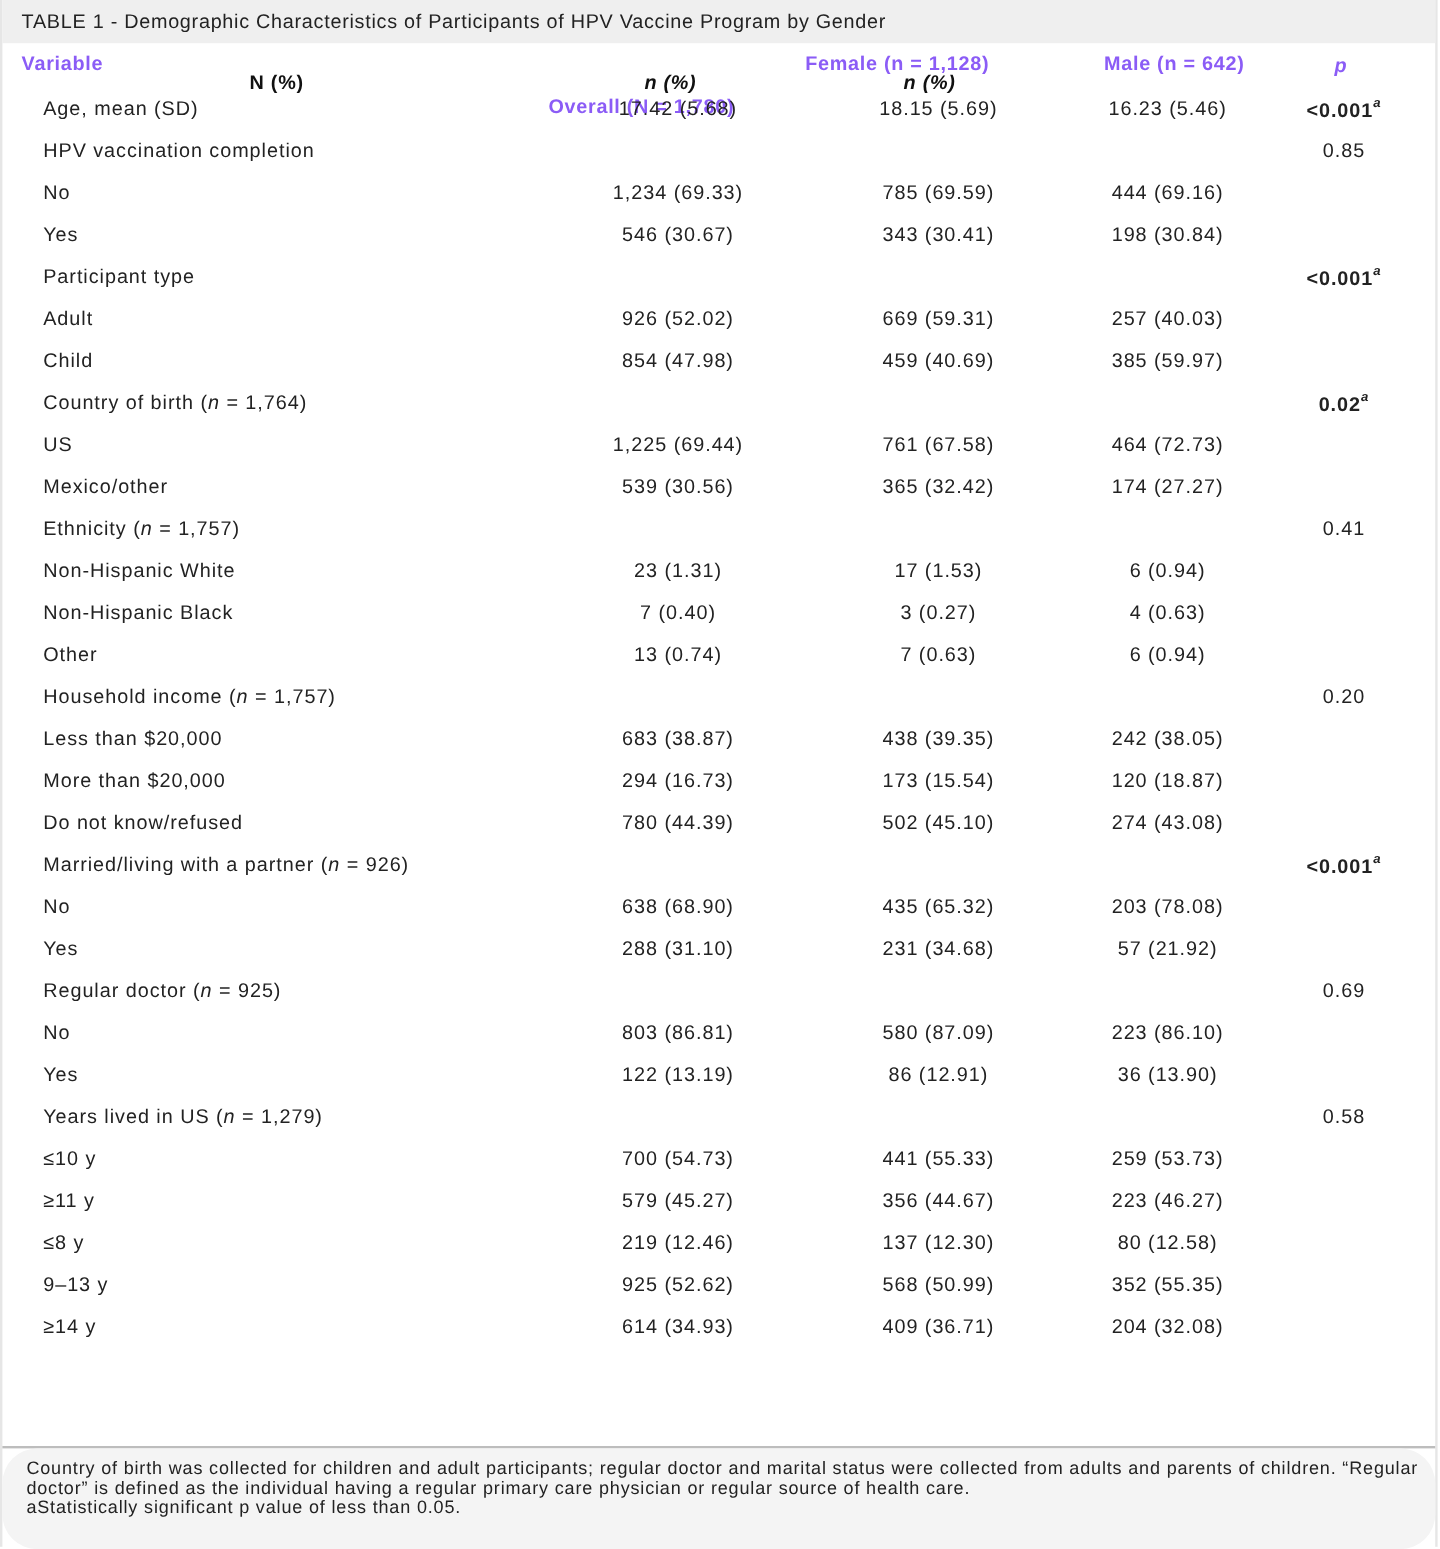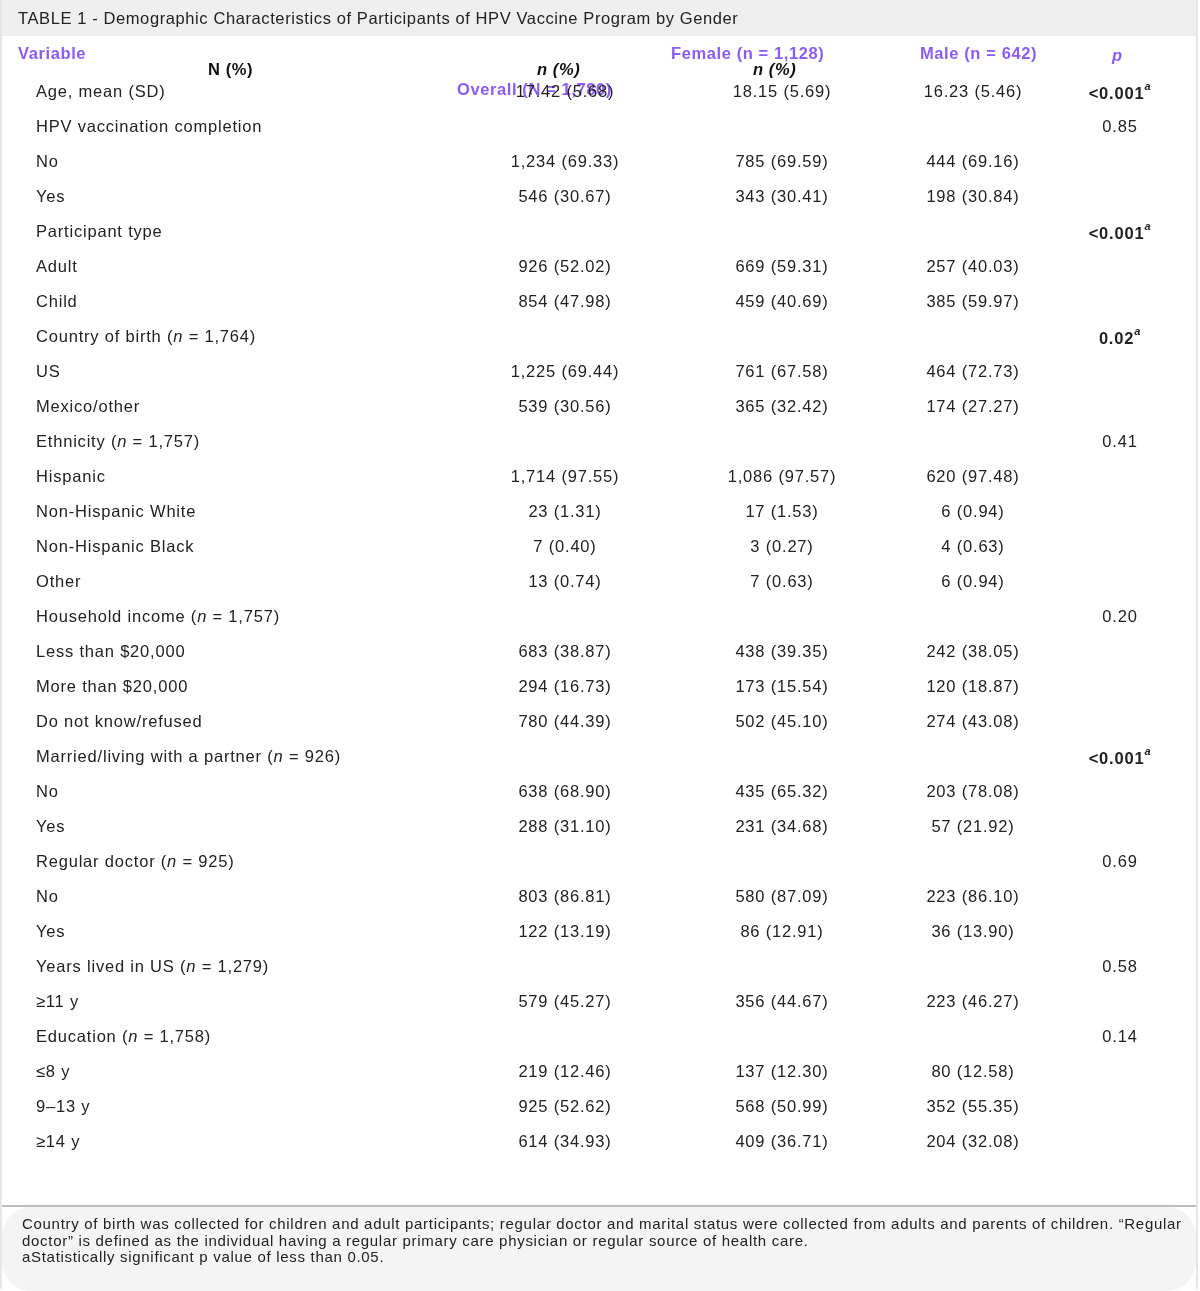--- a/index.html
+++ b/index.html
@@ -123,27 +123,20 @@
       <span class="p"><span class=""></span></span>
     </div>
     <div class="row">
       <span class="label">Ethnicity (<span class="it">n</span> = 1,757)</span>
       <span class="c c1"></span>
       <span class="c c2"></span>
       <span class="c c3"></span>
       <span class="p"><span class="">0.41</span></span>
     </div>
     <div class="row">
-      <span class="label">Hispanic</span>
-      <span class="c c1">1,714 (97.55)</span>
-      <span class="c c2">1,086 (97.57)</span>
-      <span class="c c3">620 (97.48)</span>
-      <span class="p"><span class=""></span></span>
-    </div>
-    <div class="row">
       <span class="label">Non-Hispanic White</span>
       <span class="c c1">23 (1.31)</span>
       <span class="c c2">17 (1.53)</span>
       <span class="c c3">6 (0.94)</span>
       <span class="p"><span class=""></span></span>
     </div>
     <div class="row">
       <span class="label">Non-Hispanic Black</span>
       <span class="c c1">7 (0.40)</span>
       <span class="c c2">3 (0.27)</span>
@@ -228,34 +221,34 @@
       <span class="p"><span class=""></span></span>
     </div>
     <div class="row">
       <span class="label">Years lived in US (<span class="it">n</span> = 1,279)</span>
       <span class="c c1"></span>
       <span class="c c2"></span>
       <span class="c c3"></span>
       <span class="p"><span class="">0.58</span></span>
     </div>
     <div class="row">
+      <span class="label">≤10 y</span>
+      <span class="c c1">700 (54.73)</span>
+      <span class="c c2">441 (55.33)</span>
+      <span class="c c3">259 (53.73)</span>
+      <span class="p"><span class=""></span></span>
+    </div>
+    <div class="row">
       <span class="label">≥11 y</span>
       <span class="c c1">579 (45.27)</span>
       <span class="c c2">356 (44.67)</span>
       <span class="c c3">223 (46.27)</span>
       <span class="p"><span class=""></span></span>
     </div>
     <div class="row">
-      <span class="label">Education (<span class="it">n</span> = 1,758)</span>
-      <span class="c c1"></span>
-      <span class="c c2"></span>
-      <span class="c c3"></span>
-      <span class="p"><span class="">0.14</span></span>
-    </div>
-    <div class="row">
       <span class="label">≤8 y</span>
       <span class="c c1">219 (12.46)</span>
       <span class="c c2">137 (12.30)</span>
       <span class="c c3">80 (12.58)</span>
       <span class="p"><span class=""></span></span>
     </div>
     <div class="row">
       <span class="label">9–13 y</span>
       <span class="c c1">925 (52.62)</span>
       <span class="c c2">568 (50.99)</span>

